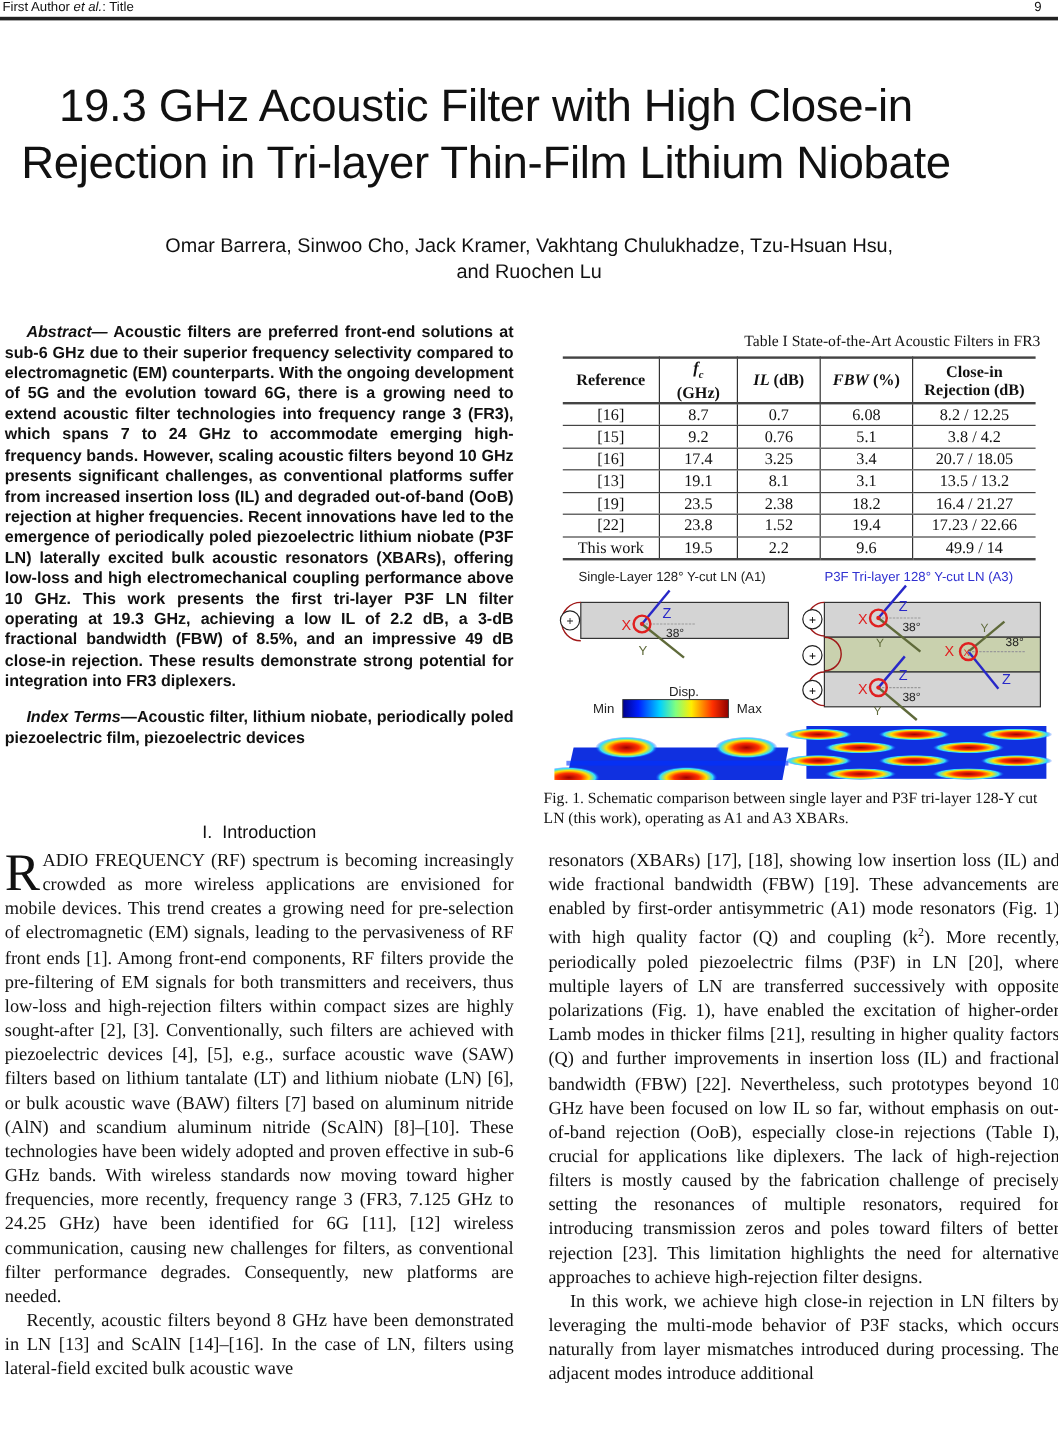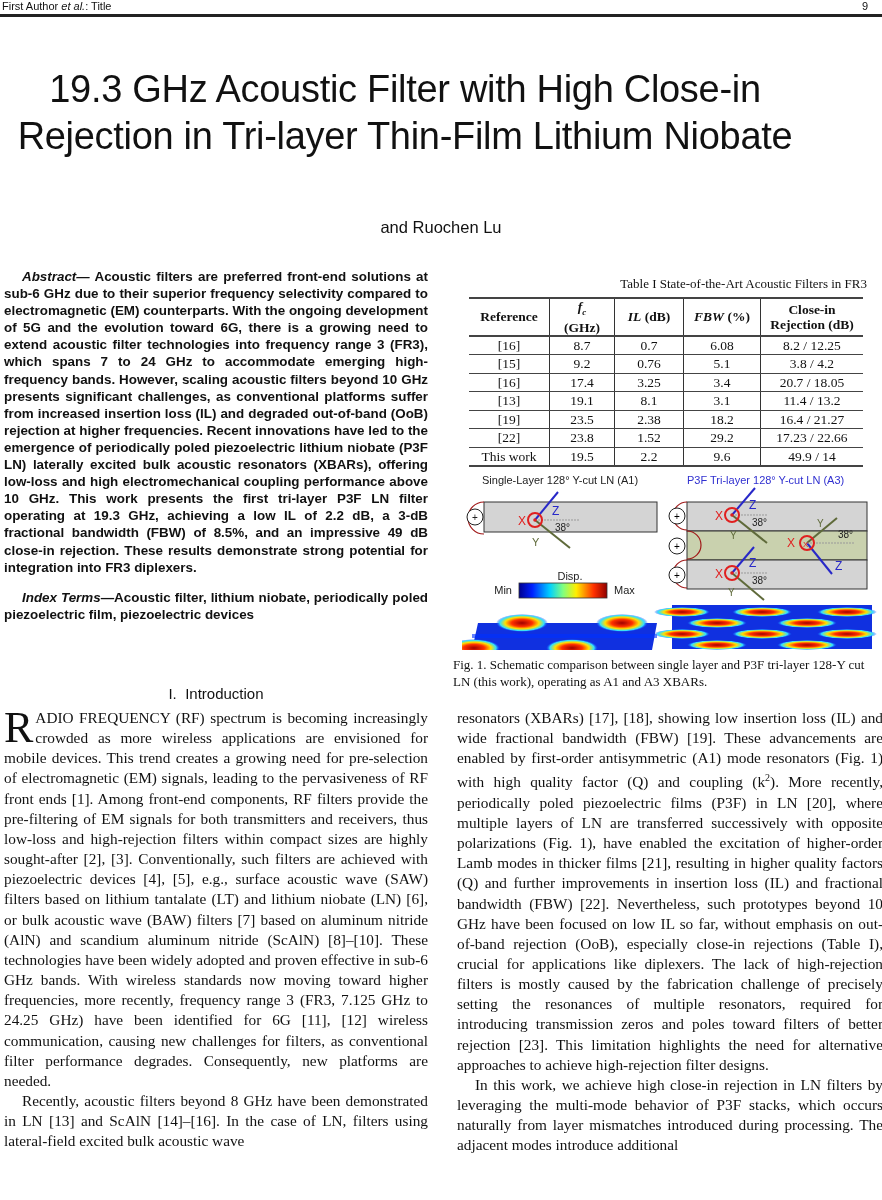--- a/index.html
+++ b/index.html
@@ -50,21 +50,21 @@
   <span class="right">9</span>
 </div>
 <div class="head-rule"></div>
 
 <h1 class="title sans" style="margin:0;">
   <span>19.3 GHz Acoustic Filter with High Close-in</span><br>
   <span>Rejection in Tri-layer Thin-Film Lithium Niobate</span>
 </h1>
 
 <div class="authors sans">
-  <br>
+  <span>Omar Barrera, Sinwoo Cho, Jack Kramer, Vakhtang Chulukhadze, Tzu-Hsuan Hsu,</span><br>
   <span>and Ruochen Lu</span>
 </div>
 
 <div class="col-left sans">
   <p class="abstract"><span class="label">Abstract—</span><span> Acoustic filters are preferred front-end solutions at sub-6 GHz due to their superior frequency selectivity compared to electromagnetic (EM) counterparts. With the ongoing development of 5G and the evolution toward 6G, there is a growing need to extend acoustic filter technologies into frequency range 3 (FR3), which spans 7 to 24 GHz to accommodate emerging high-frequency bands. However, scaling acoustic filters beyond 10 GHz presents significant challenges, as conventional platforms suffer from increased insertion loss (IL) and degraded out-of-band (OoB) rejection at higher frequencies. Recent innovations have led to the emergence of periodically poled piezoelectric lithium niobate (P3F LN) laterally excited bulk acoustic resonators (XBARs), offering low-loss and high electromechanical coupling performance above 10 GHz. This work presents the first tri-layer P3F LN filter operating at 19.3 GHz, achieving a low IL of 2.2 dB, a 3-dB fractional bandwidth (FBW) of 8.5%, and an impressive 49 dB close-in rejection. These results demonstrate strong potential for integration into FR3 diplexers.</span></p>
   <p class="index-terms"><span class="label">Index Terms</span><span>—Acoustic filter, lithium niobate, periodically poled piezoelectric film, piezoelectric devices</span></p>
 </div>
 
 <div class="section-heading sans">
   <span>I.</span>&nbsp;&nbsp;<span>Introduction</span>
@@ -106,34 +106,34 @@
         <td>17.4</td>
         <td>3.25</td>
         <td>3.4</td>
         <td>20.7 / 18.05</td>
       </tr>
     <tr>
         <td>[13]</td>
         <td>19.1</td>
         <td>8.1</td>
         <td>3.1</td>
-        <td>11.4 / 13.2</td>
+        <td>13.5 / 13.2</td>
       </tr>
     <tr>
         <td>[19]</td>
         <td>23.5</td>
         <td>2.38</td>
         <td>18.2</td>
         <td>16.4 / 21.27</td>
       </tr>
     <tr>
         <td>[22]</td>
         <td>23.8</td>
         <td>1.52</td>
-        <td>29.2</td>
+        <td>19.4</td>
         <td>17.23 / 22.66</td>
       </tr>
     <tr class="this-work">
         <td>This work</td>
         <td>19.5</td>
         <td>2.2</td>
         <td>9.6</td>
         <td>49.9 / 14</td>
       </tr>
   </tbody>

